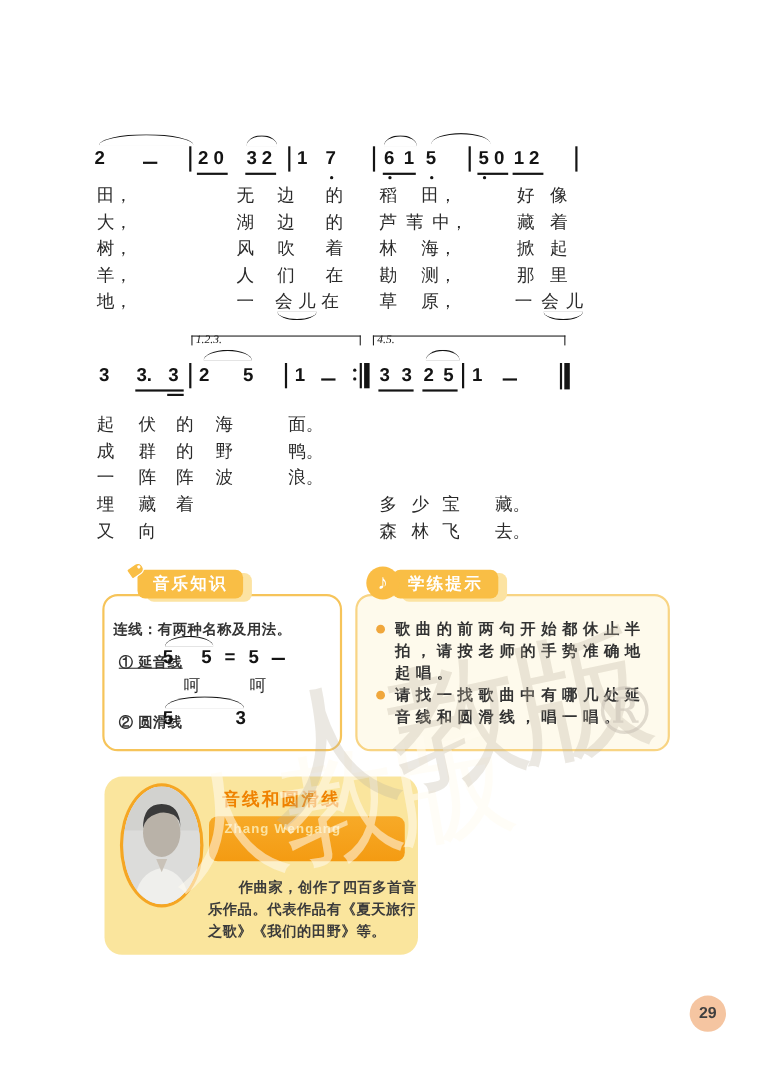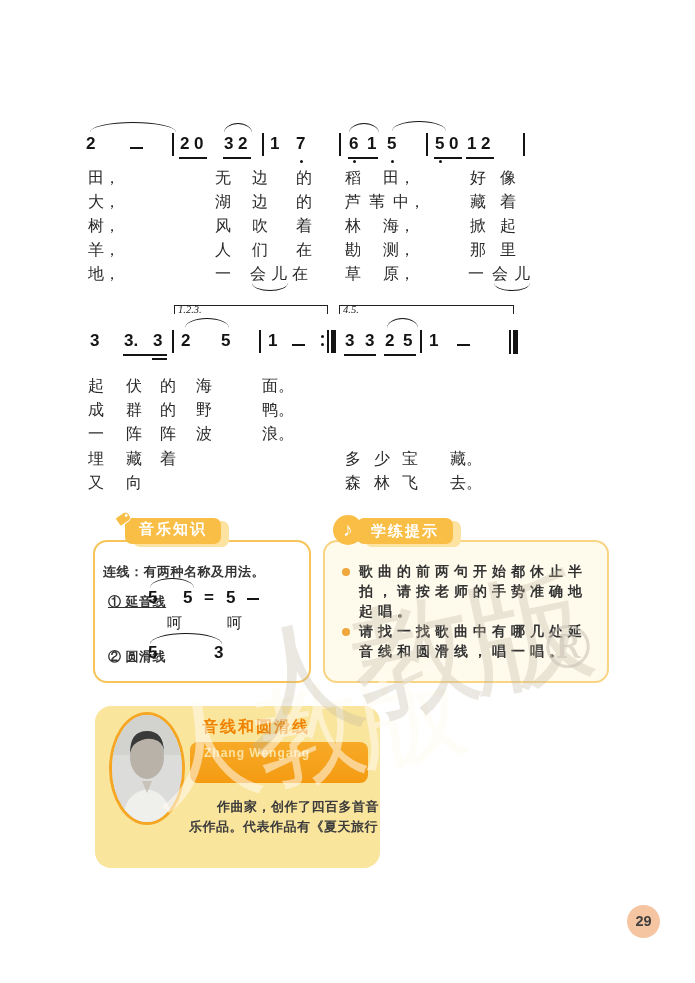--- a/index.html
+++ b/index.html
@@ -18,21 +18,21 @@
   .uslur{height:7px;border-bottom:1.7px solid #141414;border-radius:0 0 50% 50%/0 0 100% 100%;}
   .volta{height:8px;border:1.5px solid #222;border-bottom:none;}
   .vlabel{position:absolute;left:3px;top:-1px;font:italic 10.5px "Liberation Serif",serif;color:#222;line-height:10px;}
   
   .round-box{position:absolute;border:2px solid #F6C45A;border-radius:14px;background:#fff;}
   #box-knowledge{left:93px;top:540px;width:214px;height:139px;}
   #box-tips{left:323px;top:540px;width:282px;height:139px;background:#FEFAEC;border-color:#F8D483;}
   .box-label{position:absolute;top:-24px;height:26px;background:#F9BE45;border-radius:7px;
              color:#fff;font-weight:bold;font-size:15px;line-height:26px;padding:0 14px;
              box-shadow:8px 3px 0 #FCE3A2;letter-spacing:2px;}
-  #box-knowledge .box-label{left:30px;font-family:Liberation Mono, monospace;}
+  #box-knowledge .box-label{left:30px;}
   #box-tips .box-label{left:32px;}
   .tag-icon{position:absolute;left:-9px;top:-5px;width:13px;height:9px;background:#F9BE45;
             border:1.6px solid #fff;border-radius:2px 5px 5px 2px;transform:rotate(-35deg);}
   .tag-icon::after{content:"";position:absolute;right:1px;top:2px;width:3px;height:3px;border-radius:50%;background:#fff;}
   .note-icon{position:absolute;left:-24px;top:-3px;width:30px;height:30px;background:#FABD45;border-radius:50%;
              color:#fff;font-size:19px;font-weight:bold;text-align:center;line-height:30px;letter-spacing:0;}
   .abs{position:absolute;white-space:nowrap;}
   .mk-text{font-size:13px;font-weight:600;color:#333;letter-spacing:0.5px;}
   .mk-num{font:bold 17px "Liberation Sans",sans-serif;color:#141414;}
   .mk-lyr{font:15px "Liberation Serif",serif;color:#222;}
@@ -265,20 +265,21 @@
         <rect x="0" y="0" width="70" height="107" fill="#dcdcda"></rect>
         <rect x="0" y="0" width="70" height="40" fill="#d2d2cf"></rect>
         <ellipse cx="35" cy="42" rx="17" ry="22" fill="#b9b2a8"></ellipse>
         <path d="M18 38 Q18 16 35 16 Q52 16 52 38 Q52 30 46 26 Q38 22 30 25 Q20 28 18 38 Z" fill="#3a3a3a"></path>
         <path d="M10 107 Q12 78 35 74 Q58 78 60 107 Z" fill="#efefec"></path>
         <path d="M30 66 L35 78 L40 66 Z" fill="#c9c2b8"></path>
       </svg>
     </div>
     <div class="abs bio-line" data-name="bio-line-0">作曲家，创作了四百多首音</div>
     <div class="abs bio-line" data-name="bio-line-1">乐作品。代表作品有《夏天旅行</div>
+    <div class="abs bio-line" data-name="bio-line-2">之歌》《我们的田野》等。</div>
   </div>
 
   <div id="pagenum" data-name="page-number-badge">29</div>
 
   <div id="wm2" class="wm" data-name="watermark-text">人教版</div>
   <div id="wm1" class="wm" data-name="watermark-text">人教版</div>
   <div id="wmreg" class="wm" data-name="registered-trademark-icon">®</div>
 
 </div>
 

